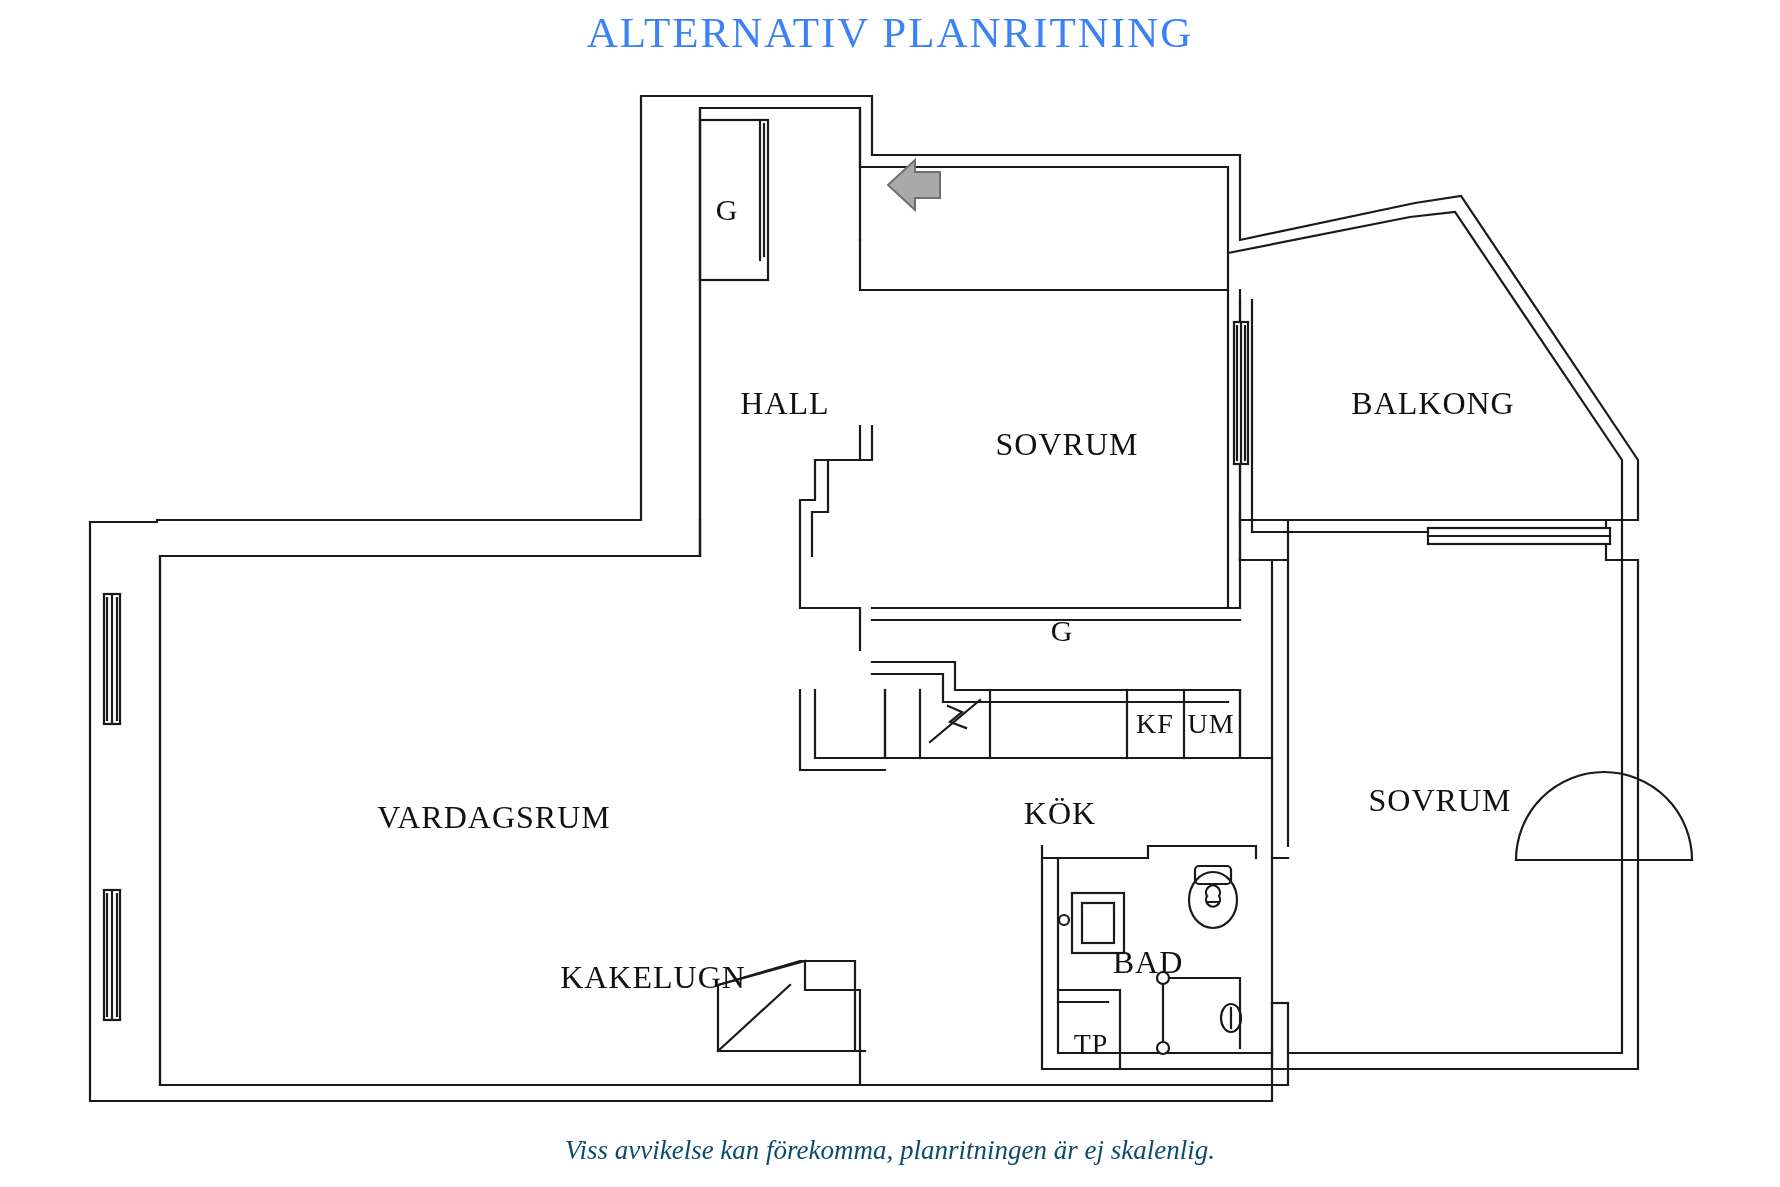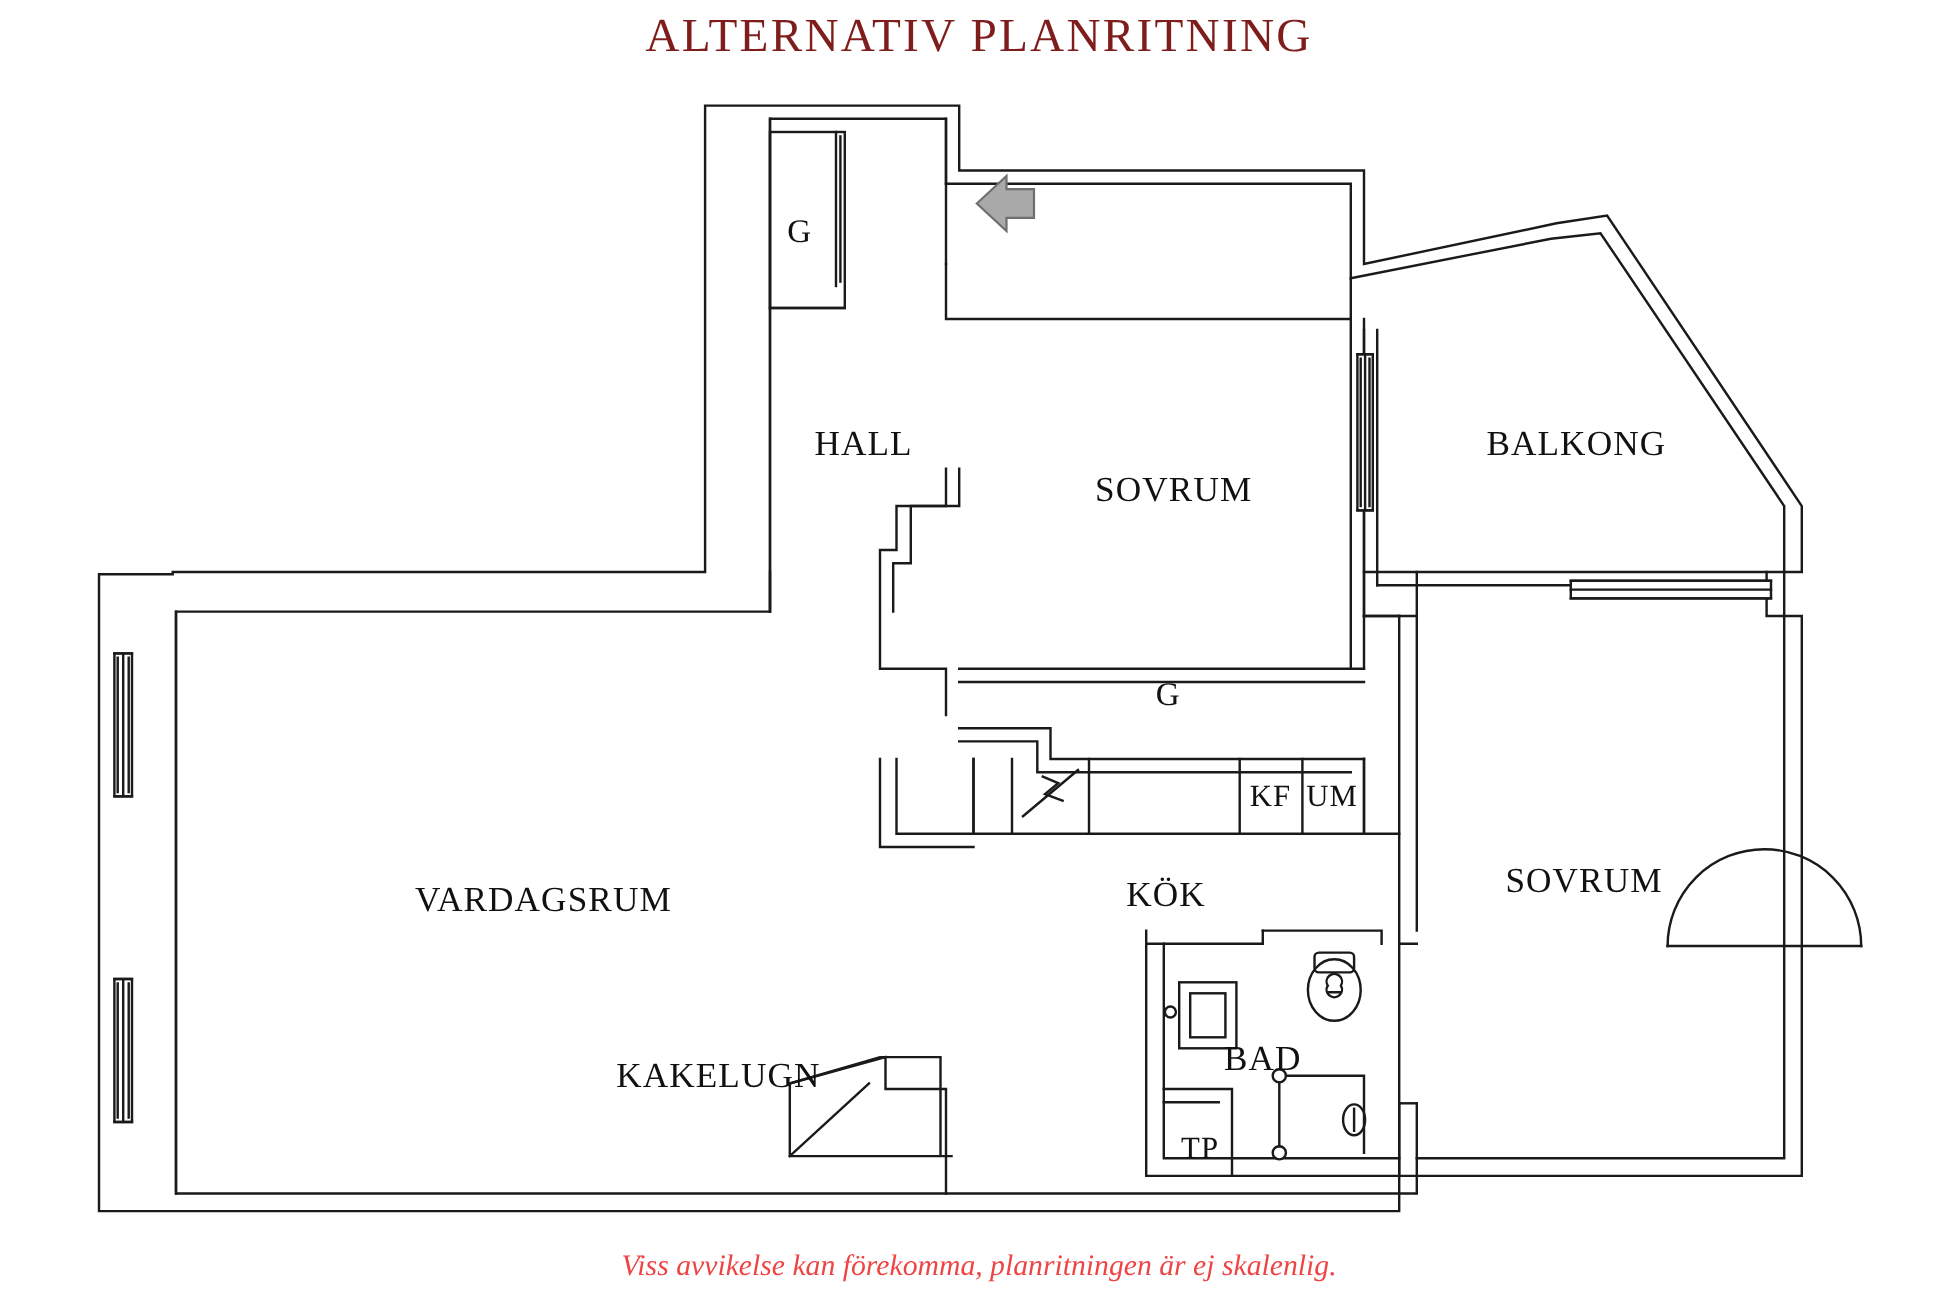--- a/index.html
+++ b/index.html
@@ -21,32 +21,32 @@
   }
   #title {
     position: absolute;
     top: 8px;
     left: 0;
     width: 1780px;
     text-align: center;
     font-size: 43px;
     letter-spacing: 2px;
     font-family: "Liberation Serif", serif;
-    color: #7f1d1d;
+    color: #3b82f6;
   }
   #footnote {
     position: absolute;
     top: 1135px;
     left: 0;
     width: 1780px;
     text-align: center;
     font-size: 27px;
     font-style: italic;
     font-family: "Liberation Serif", serif;
-    color: #ef4444;
+    color: #0c4a6e;
   }
   svg#floorplan {
     position: absolute;
     top: 0;
     left: 0;
   }
   .rlabel {
     font-family: "Liberation Serif", serif;
     fill: #111;
     text-anchor: middle;

